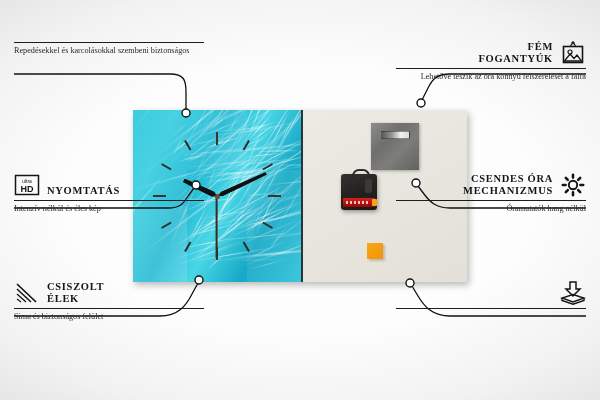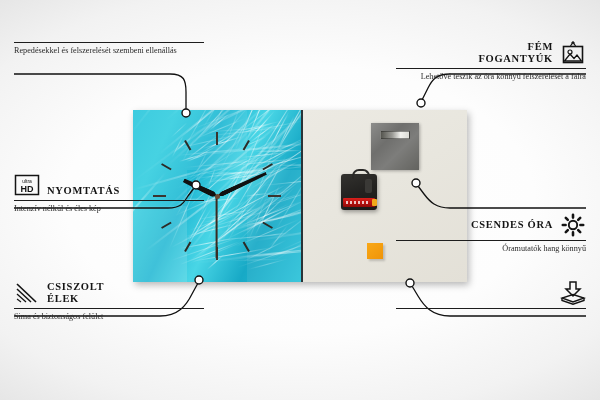--- a/index.html
+++ b/index.html
@@ -219,21 +219,21 @@
     font-family: "Liberation Serif", serif;
     font-size: 8.2px;
     color: #2b2b2b;
     line-height: 10.5px;
   }
   
   #feat-tempered   { left: 14px;  top: 40px; }
   #feat-print      { left: 14px;  top: 172px; }
   #feat-edges      { left: 14px;  top: 280px; }
   #feat-handle     { left: 396px; top: 40px; }
-  #feat-silent     { left: 396px; top: 172px; margin-top: 40px; }
+  #feat-silent     { left: 396px; top: 172px; }
   #feat-foam       { left: 396px; top: 280px; }
 
   #connectors {
     position: absolute;
     left: 0; top: 0;
     width: 600px; height: 400px;
     pointer-events: none;
   }
   #connectors path {
     fill: none;
@@ -509,21 +509,21 @@
 
     <path d="M 586 208 L 450 208 C 436 208 430 202 424 194 L 418 186"></path>
     <circle cx="416" cy="183" r="4"></circle>
 
     <path d="M 586 316 L 450 316 C 432 316 424 306 418 296 L 412 286"></path>
     <circle cx="410" cy="283" r="4"></circle>
   </svg>
 
   <div class="feature left" id="feat-tempered">
     <div class="feat-rule"></div>
-    <div class="feat-desc">Repedésekkel és felszerelését szembeni ellenállás</div>
+    <div class="feat-desc">Repedésekkel és karcolásokkal szembeni biztonságos</div>
   </div>
 
   <div class="feature left" id="feat-print">
     <div class="feat-head">
       <span class="feat-icon">
         <svg width="26" height="22" viewBox="0 0 26 22">
           <rect x="1.5" y="1.5" width="23" height="19" fill="none" stroke="#141414" stroke-width="1.5"></rect>
           <text x="13" y="9" font-family="Liberation Sans, sans-serif" font-size="5" text-anchor="middle" fill="#141414">ultra</text>
           <text x="13" y="18" font-family="Liberation Sans, sans-serif" font-size="9" font-weight="bold" text-anchor="middle" fill="#141414">HD</text>
         </svg>
@@ -562,33 +562,33 @@
           <path d="M3.5 20 L9 13 L13 17.5 L16 14 L20.5 20 Z" fill="none" stroke="#141414" stroke-width="1.3"></path>
         </svg>
       </span>
     </div>
     <div class="feat-rule"></div>
     <div class="feat-desc">Lehetővé teszik az óra könnyű felszerelését a falra</div>
   </div>
 
   <div class="feature right" id="feat-silent">
     <div class="feat-head">
-      <span class="feat-title"><span>CSENDES ÓRA</span><br></span>
+      <span class="feat-title"><span>CSENDES ÓRA</span><br><span>MECHANIZMUS</span></span>
       <span class="feat-icon">
         <svg width="24" height="24" viewBox="0 0 24 24">
           <g fill="none" stroke="#141414" stroke-width="1.9">
             <circle cx="12" cy="12" r="4.2"></circle>
             <path d="M12 1.8 L12 4.6 M12 19.4 L12 22.2 M1.8 12 L4.6 12 M19.4 12 L22.2 12
                      M4.8 4.8 L6.8 6.8 M17.2 17.2 L19.2 19.2 M19.2 4.8 L17.2 6.8 M6.8 17.2 L4.8 19.2" stroke-linecap="round" stroke-width="2.6"></path>
           </g>
         </svg>
       </span>
     </div>
     <div class="feat-rule"></div>
-    <div class="feat-desc">Óramutatók hang könnyű</div>
+    <div class="feat-desc">Óramutatók hang nélkül</div>
   </div>
 
   <div class="feature right" id="feat-foam">
     <div class="feat-head">
       <span class="feat-icon">
         <svg width="26" height="24" viewBox="0 0 26 24">
           <path d="M10 1 L16 1 L16 8 L20 8 L13 15 L6 8 L10 8 Z" fill="none" stroke="#141414" stroke-width="1.5"></path>
           <path d="M13 13.5 L24 17 L13 21 L2 17 Z" fill="none" stroke="#141414" stroke-width="1.4"></path>
           <path d="M2 17 L2 19.5 L13 23.2 L24 19.5 L24 17" fill="none" stroke="#141414" stroke-width="1.4"></path>
         </svg>

